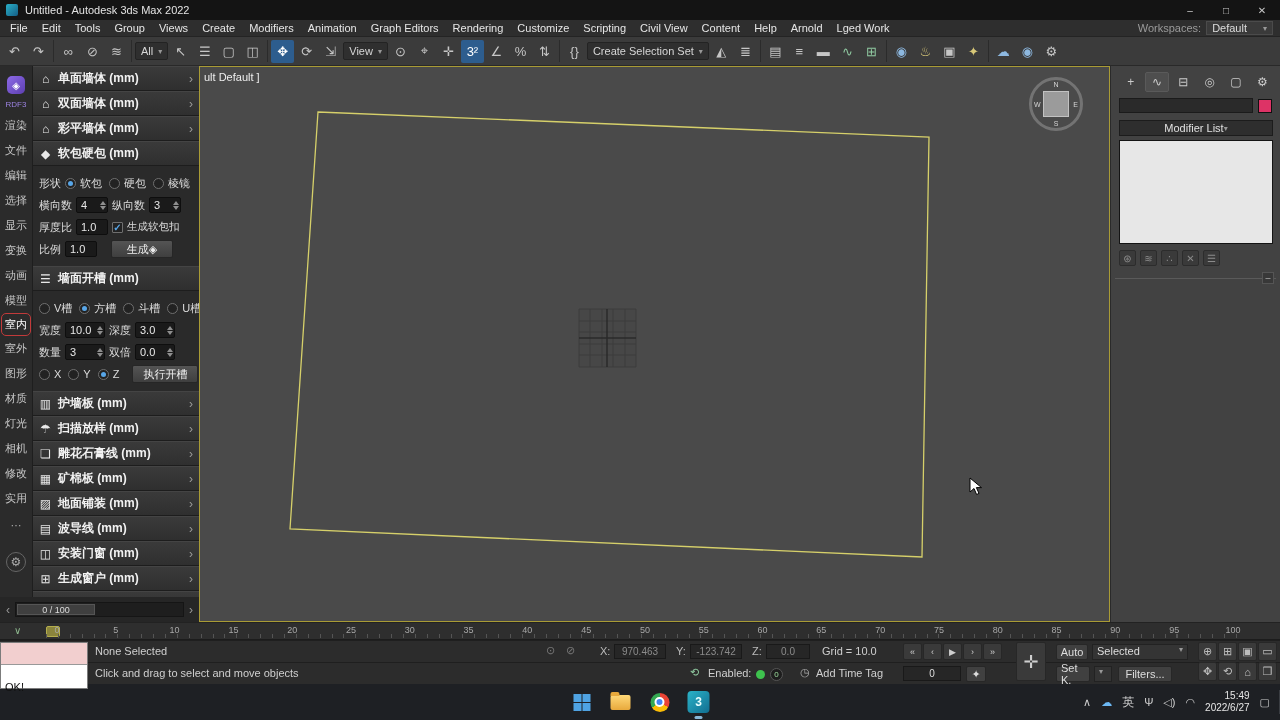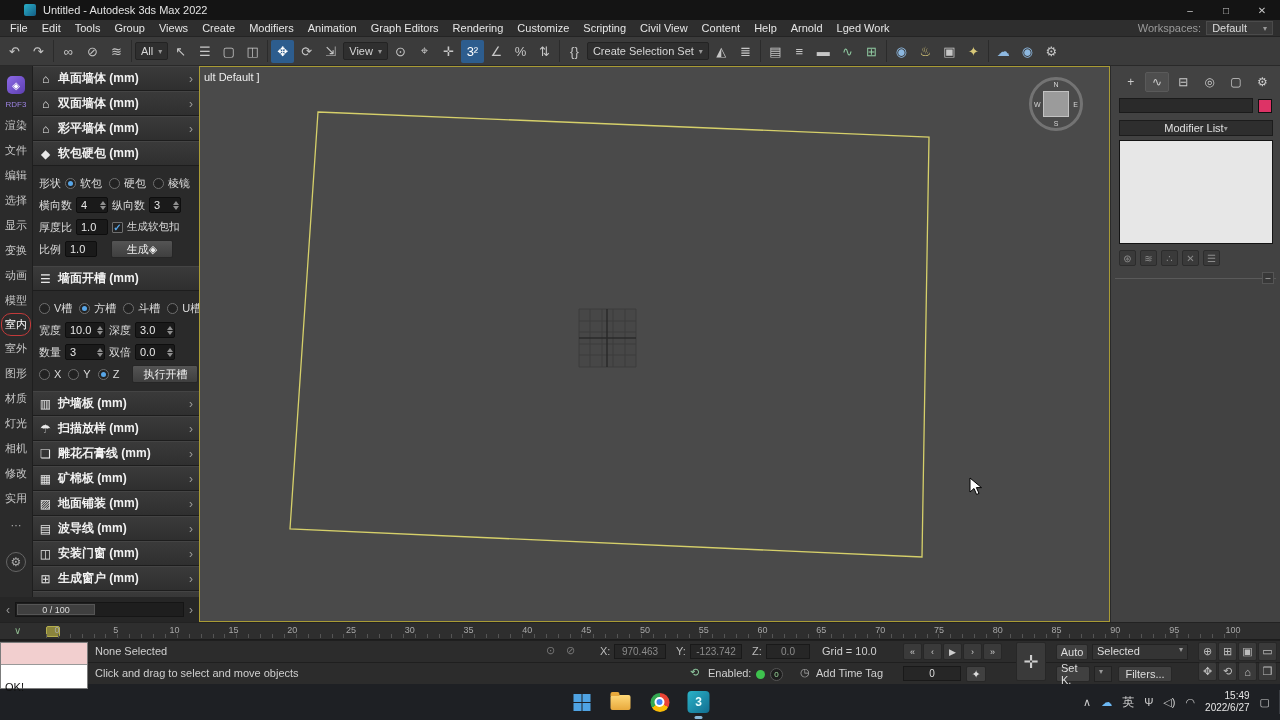--- a/index.html
+++ b/index.html
@@ -2,21 +2,21 @@
 <html><head>
 <meta charset="utf-8">
 <style>
 *{margin:0;padding:0;box-sizing:border-box}
 html,body{background:#111}
 #app{position:relative;width:1280px;height:720px;overflow:hidden;background:#3c3c3c;
  font-family:"Liberation Sans",sans-serif;font-size:11px;color:#ddd}
 
 
 #titlebar{position:absolute;top:0;left:0;right:0;height:20px;background:#141414;
- display:flex;align-items:center;gap:7px;padding-left:24px}
+ display:flex;align-items:center;gap:7px;padding-left:6px}
 .appicon{width:12px;height:12px;border-radius:2px;background:linear-gradient(135deg,#2ab1c9,#145d85)}
 #titlebar .t{color:#e3e3e3}
 .winbtns{margin-left:auto;display:flex;height:100%}
 .winbtn{width:36px;display:flex;align-items:center;justify-content:center;color:#c9c9c9;font-size:10px}
 
 
 #menubar{position:absolute;top:20px;left:0;right:0;height:17px;background:#2e2e2e;
  border-bottom:1px solid #242424;display:flex;align-items:center;padding:0 3px}
 .menus{display:flex}
 .menu-item{padding:0 7px;color:#e6e6e6;white-space:nowrap}
@@ -38,21 +38,21 @@
 
 
 #leftrail{position:absolute;top:66px;left:0;width:33px;height:531px;background:#2b2b2b;
  border-right:1px solid #1e1e1e;display:flex;flex-direction:column;align-items:center}
 .rail-logo{width:18px;height:18px;margin-top:10px;border-radius:5px;color:#fff;font-size:10px;
  background:linear-gradient(135deg,#8d6ae8,#5d3fb0);display:flex;align-items:center;justify-content:center}
 .rail-rdf{color:#9b82e0;font-size:8px;margin:6px 0 4px}
 .rail-list{display:flex;flex-direction:column;align-items:center}
 .rail-item{width:30px;height:25px;display:flex;align-items:center;justify-content:center;
  color:#c7c7c7;font-size:11px}
-.rail-list .rail-item:nth-child(9){color:#fff;border:1px solid #c23a3a;border-radius:10px;height:23px}
+.rail-list .rail-item:nth-child(9){color:#fff;border:1px solid #c23a3a;border-radius:5px;height:23px}
 .rail-more{color:#aaa;margin-top:2px}
 .rail-gear{margin-top:14px;width:20px;height:20px;border-radius:50%;border:1px solid #666;
  display:flex;align-items:center;justify-content:center;color:#aaa;font-size:12px}
 
 
 #plugin{position:absolute;top:66px;left:33px;width:166px;height:531px;background:#262626;overflow:hidden}
 .rollout{height:25px;display:flex;align-items:center;gap:6px;padding:0 6px;
  background:linear-gradient(#3a3a3a,#2f2f2f);border-top:1px solid #444;border-bottom:1px solid #1d1d1d}
 .ric{color:#e8e8e8;font-size:12px;width:13px;text-align:center}
 .rlb{color:#f2f2f2;font-weight:bold;font-size:12px;white-space:nowrap}

